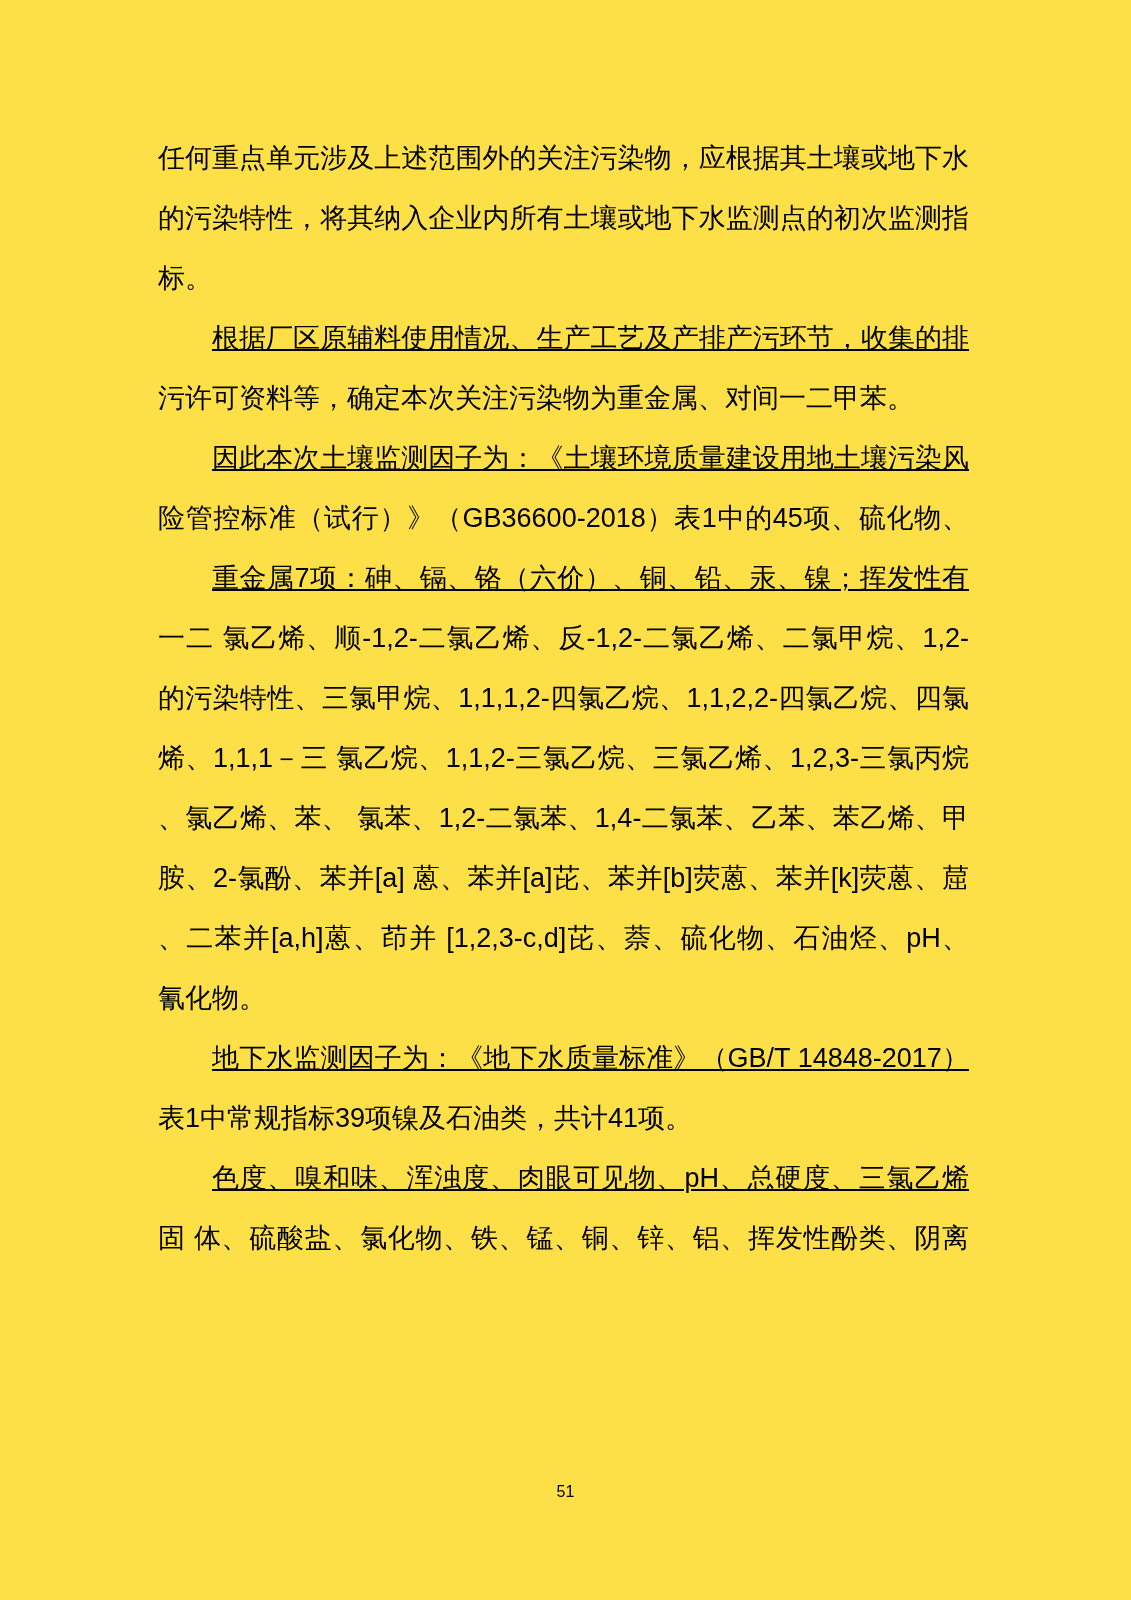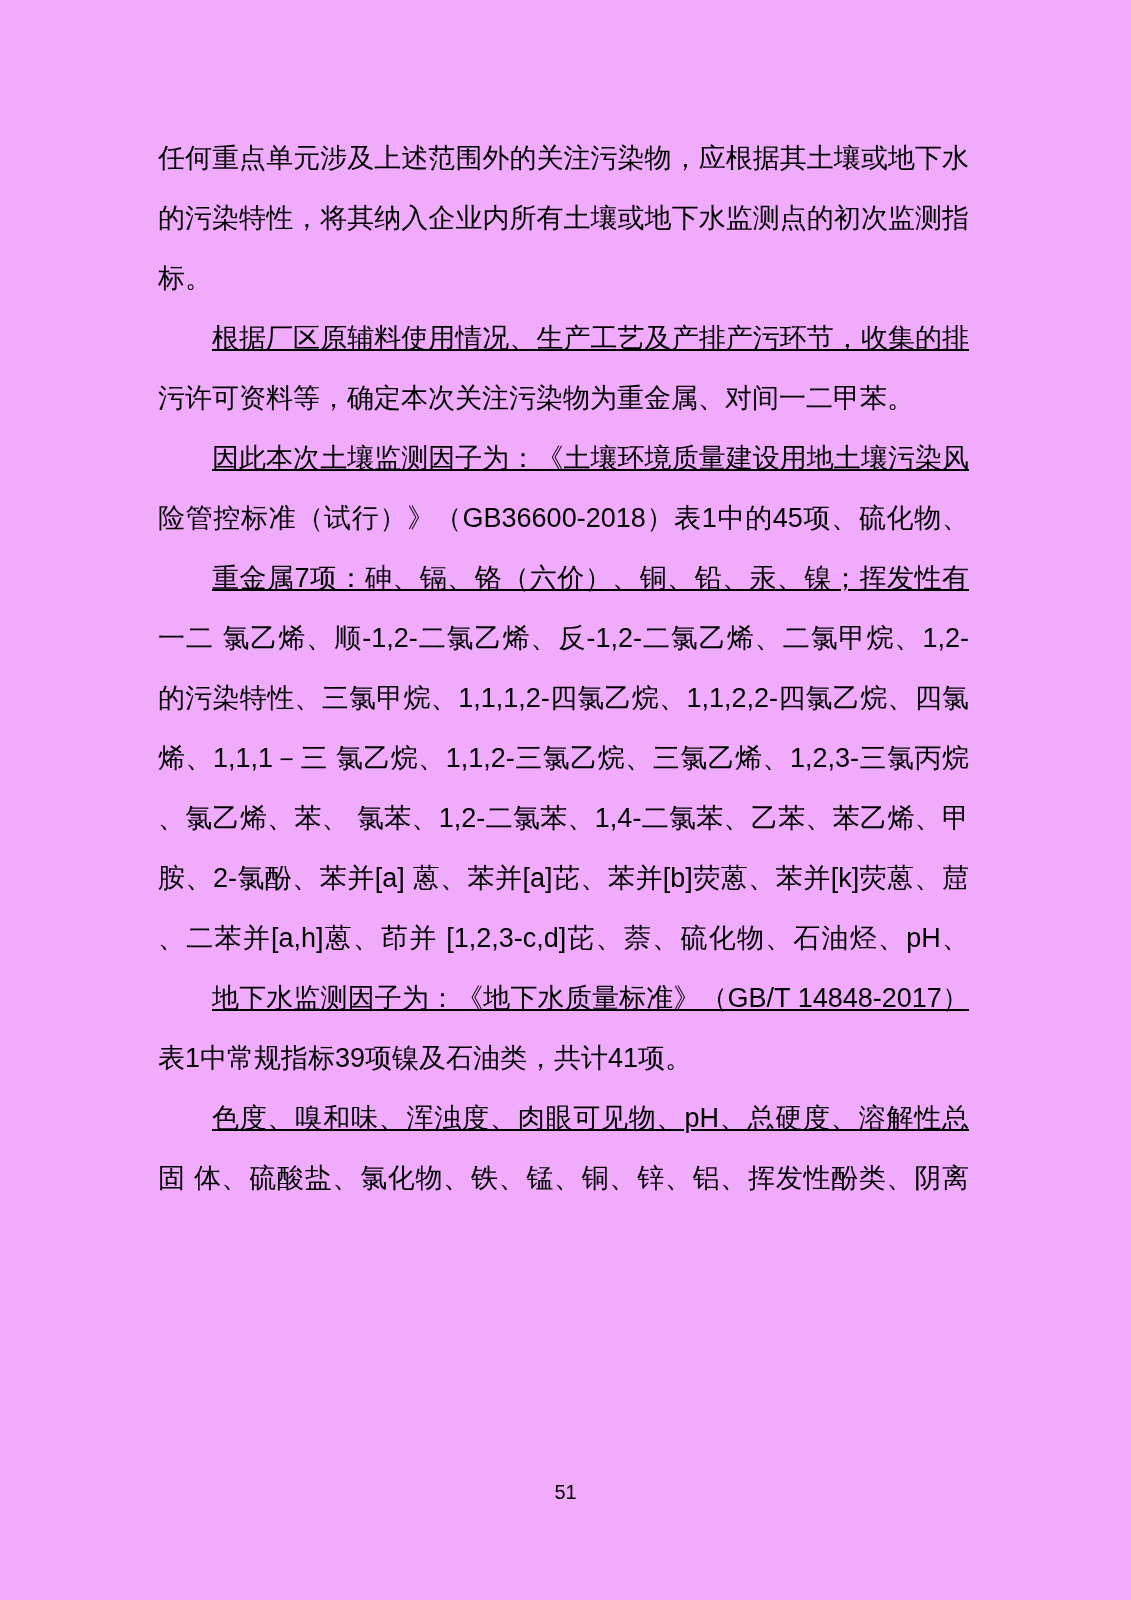--- a/index.html
+++ b/index.html
@@ -12,21 +12,21 @@
     height: 1600px;
     position: relative;
     color: #000000;
     font-family: "Liberation Sans", "Liberation Serif", serif;
   }
   .page {
     position: absolute;
     top: 0; left: 0;
     width: 1131px;
     height: 1600px;
-    background: #f0abfc;
+    background: #fde047;
   }
   .content {
     position: absolute;
     top: 128px;
     left: 158px;
     right: 162px;
   }
   .line {
     font-size: 27px;
     height: 60px;
@@ -51,21 +51,21 @@
   .line.indent {
     text-indent: 2em;
     text-decoration: underline;
   }
   .page-number {
     position: absolute;
     top: 1478px;
     left: 0;
     width: 100%;
     text-align: center;
-    font-size: 20px;
+    font-size: 16px;
     line-height: 28px;
     font-family: "Liberation Sans", sans-serif;
   }
 </style>
 </head>
 <body>
 
 <div class="page">
   <div class="content">
     <div class="line">任何重点单元涉及上述范围外的关注污染物，应根据其土壤或地下水</div>
@@ -75,19 +75,20 @@
     <div class="line noj">污许可资料等，确定本次关注污染物为重金属、对间一二甲苯。</div>
     <div class="line indent">因此本次土壤监测因子为：《土壤环境质量建设用地土壤污染风</div>
     <div class="line">险管控标准（试行）》（GB36600-2018）表1中的45项、硫化物、 pH</div>
     <div class="line indent">重金属7项：砷、镉、铬（六价）、铜、铅、汞、镍；挥发性有</div>
     <div class="line">一二 氯乙烯、顺-1,2-二氯乙烯、反-1,2-二氯乙烯、二氯甲烷、1,2-</div>
     <div class="line">的污染特性、三氯甲烷、1,1,1,2-四氯乙烷、1,1,2,2-四氯乙烷、四氯乙</div>
     <div class="line">烯、1,1,1－三 氯乙烷、1,1,2-三氯乙烷、三氯乙烯、1,2,3-三氯丙烷</div>
     <div class="line">、氯乙烯、苯、 氯苯、1,2-二氯苯、1,4-二氯苯、乙苯、苯乙烯、甲</div>
     <div class="line">胺、2-氯酚、苯并[a] 蒽、苯并[a]芘、苯并[b]荧蒽、苯并[k]荧蒽、䓛</div>
     <div class="line">、二苯并[a,h]蒽、茚并 [1,2,3-c,d]芘、萘、硫化物、石油烃、pH、</div>
+    <div class="line noj">氰化物。</div>
     <div class="line indent">地下水监测因子为：《地下水质量标准》（GB/T 14848-2017）</div>
     <div class="line noj">表1中常规指标39项镍及石油类，共计41项。</div>
-    <div class="line indent">色度、嗅和味、浑浊度、肉眼可见物、pH、总硬度、溶解性总</div>
+    <div class="line indent">色度、嗅和味、浑浊度、肉眼可见物、pH、总硬度、三氯乙烯</div>
     <div class="line">固 体、硫酸盐、氯化物、铁、锰、铜、锌、铝、挥发性酚类、阴离</div>
   </div>
   <div class="page-number">51</div>
 </div>
 
 </body></html>

